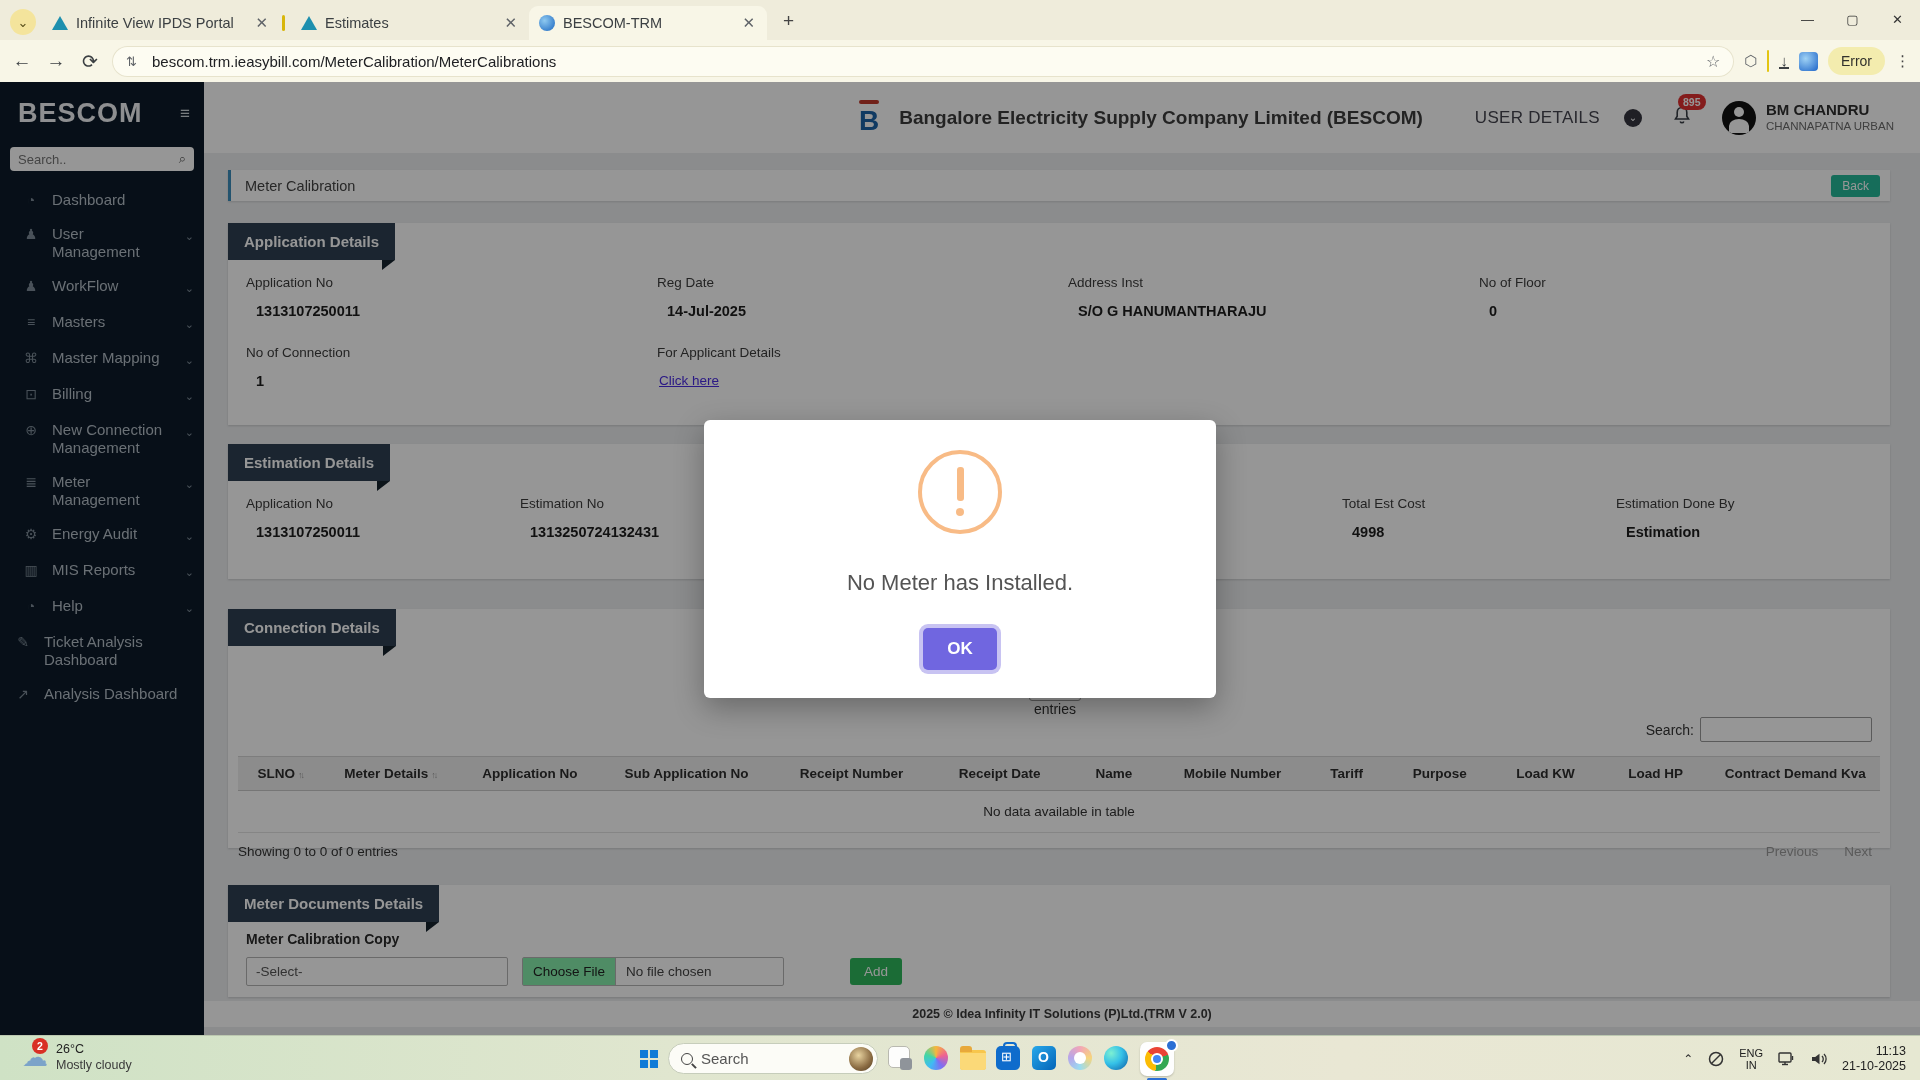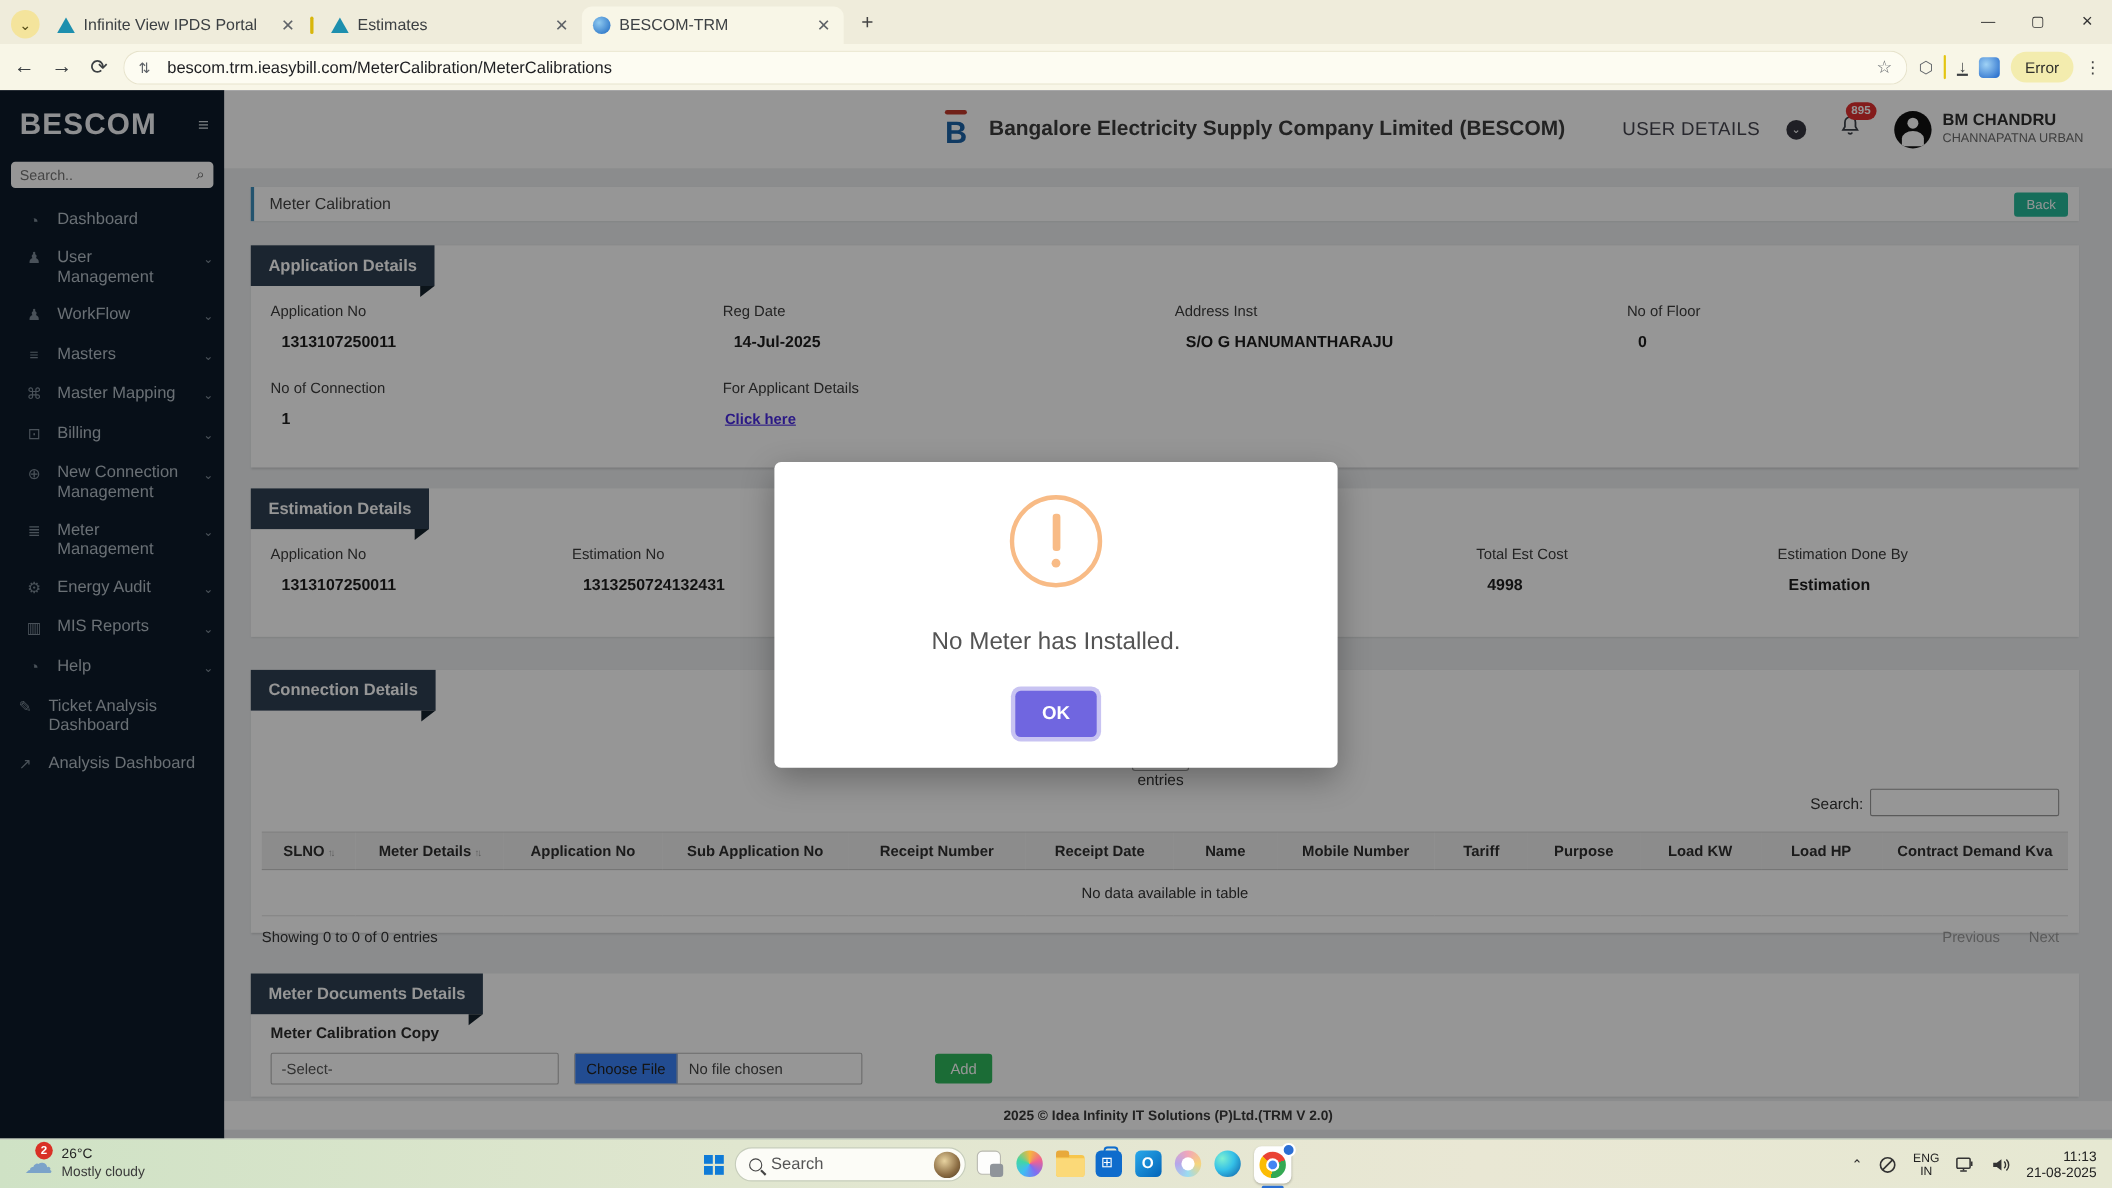--- a/index.html
+++ b/index.html
@@ -68,21 +68,21 @@
 
   .crumb-bar { margin:17px 30px 0 24px; height:31px; background:#fff; border-left:3px solid #3c8dbc; display:flex; align-items:center; padding:0 10px 0 14px; box-shadow:0 1px 2px rgba(0,0,0,.12); }
   .crumb-title { font-size:14.5px; color:#444; }
   .btn-back { margin-left:auto; background:#26b99a; color:#fff; font-size:12px; padding:4px 11px; border-radius:3px; border:0; font-family:inherit; }
 
   .card { position:relative; background:#fff; margin:0 30px 0 24px; box-shadow:0 1px 2px rgba(0,0,0,.15); }
   .ribbon { position:absolute; top:0; left:0; background:#2e4053; color:#fff; font-size:15px; font-weight:bold; padding:10px 16px; }
   .ribbon::after { content:""; position:absolute; top:100%; right:0; border-top:10px solid #16222d; border-right:13px solid transparent; }
   .fld .l { font-size:13.5px; color:#3c3c3c; margin-bottom:13px; }
   .fld .v { font-size:14.5px; font-weight:bold; color:#1e1e1e; padding-left:10px; }
-  .linkish { color:#4a2ce2; font-weight:bold; font-size:13.5px; text-decoration:underline; padding-left:2px; }
+  .linkish { color:#4a2ce2; font-weight:normal; font-size:13.5px; text-decoration:underline; padding-left:2px; }
 
   .card.app-card { margin-top:22px; height:202px; padding:52px 0 0 18px; }
   .grid4 { display:grid; grid-template-columns:repeat(4,1fr); margin-bottom:26px; }
   .grid4 > div { padding-right:10px; }
   .card.est-card { margin-top:19px; height:135px; padding:52px 0 0 18px; }
   .grid6 { display:grid; grid-template-columns:repeat(6,1fr); }
 
   .card.conn-card { margin-top:30px; height:239px; padding-top:44px; }
   .dt-controls { display:flex; align-items:center; padding:8px 18px 12px 10px; font-size:14px; color:#333;flex-direction:column; }
   .len-sel { display:inline-flex; align-items:center; justify-content:space-between; width:52px; height:24px; border:1px solid #999; border-radius:3px; margin:0 7px; padding:0 5px; font-size:13px; color:#222; background:#fff; }
@@ -94,21 +94,21 @@
   .dt td { font-size:13.5px; color:#333; text-align:center; padding:13px 4px; border-bottom:1px solid #e2e2e2; }
   .sort { font-size:9px; color:#9a9a9a; letter-spacing:-2px; margin-left:3px; }
   .dt-foot { display:flex; align-items:center; padding:11px 18px 0 10px; font-size:13.5px; color:#333; }
   .pager { margin-left:auto; display:flex; gap:26px; color:#9a9a9a; }
 
   .card.docs-card { margin-top:37px; height:112px; padding:46px 0 0 18px; }
   .docs-label { font-size:14px; font-weight:bold; color:#2b2b2b; margin-bottom:10px; }
   .docs-row { display:flex; align-items:center; gap:14px; }
   .sel-box { width:262px; height:29px; border:1px solid #b5b5b5; border-radius:2px; background:#fff; display:flex; align-items:center; padding:0 9px; font-size:13.5px; color:#555; }
   .file-wrap { display:flex; align-items:center; height:29px; border:1px solid #b5b5b5; border-radius:2px; background:#fff; width:262px; }
-  .file-btn { background:#3b82f6; border-right:1px solid #b5b5b5; height:100%; display:flex; align-items:center; padding:0 10px; font-size:13.5px; color:#222; }
+  .file-btn { background:#86efac; border-right:1px solid #b5b5b5; height:100%; display:flex; align-items:center; padding:0 10px; font-size:13.5px; color:#222; }
   .file-txt { padding:0 10px; font-size:13.5px; color:#444; }
   .btn-add { background:#2eb85c; color:#fff; border:0; border-radius:3px; font-size:13.5px; padding:6px 14px; margin-left:52px; font-family:inherit; }
 
   .footer-strip { margin-top:4px; height:26px; background:#fff; display:flex; align-items:center; justify-content:center; font-size:12.5px; font-weight:bold; color:#3a3a3a; }
 
   
   .dim { position:absolute; top:82px; left:0; right:0; bottom:45px; background:rgba(0,0,0,0.41); z-index:50; display:flex; align-items:center; justify-content:center; }
   .swal { width:512px; min-height:275px; background:#fff; border-radius:6px; box-shadow:0 10px 30px rgba(0,0,0,.3); display:flex; flex-direction:column; align-items:center; padding:30px 20px 28px; }
   .warn-circle { width:84px; height:84px; border:4px solid #f8bb86; border-radius:50%; display:flex; flex-direction:column; align-items:center; justify-content:center; gap:7px; }
   .warn-bar { width:7px; height:34px; border-radius:3px; background:#f8bb86; }
@@ -515,17 +515,17 @@
       <svg width="19" height="17" viewBox="0 0 19 17">
           <rect x="2" y="3" width="12" height="9" rx="1" fill="none" stroke="#333" stroke-width="1.4"></rect>
           <line x1="5" y1="14.5" x2="11" y2="14.5" stroke="#333" stroke-width="1.4"></line>
           <line x1="8" y1="12" x2="8" y2="14" stroke="#333" stroke-width="1.4"></line>
           <path d="M15.5 6v4" stroke="#333" stroke-width="1.4"></path>
         </svg>
       <svg width="18" height="16" viewBox="0 0 18 16">
           <path d="M2 6h3.2L9.5 2.8v10.4L5.2 10H2z" fill="#333"></path>
           <path d="M12 5a4.2 4.2 0 0 1 0 6M14 3a7 7 0 0 1 0 10" fill="none" stroke="#333" stroke-width="1.3"></path>
         </svg>
-      <span class="clock"><span>11:13</span><br><span>21-08-2025</span></span>
+      <span class="clock"><span>11:13</span><br><span>21-10-2025</span></span>
     </div>
   </div>
 
 </div>
 
 </body></html>

